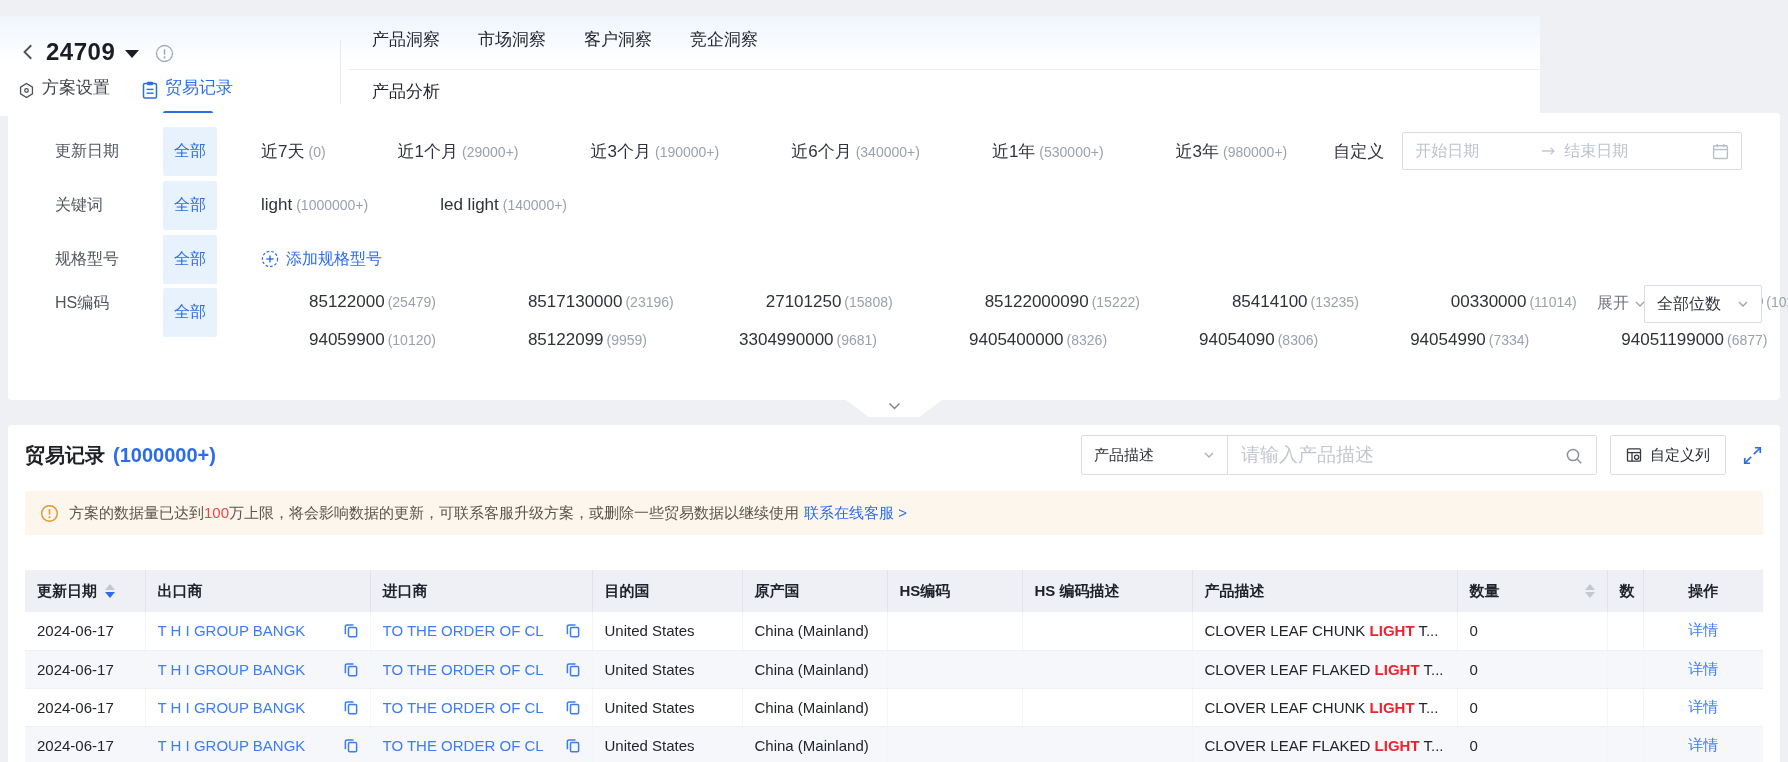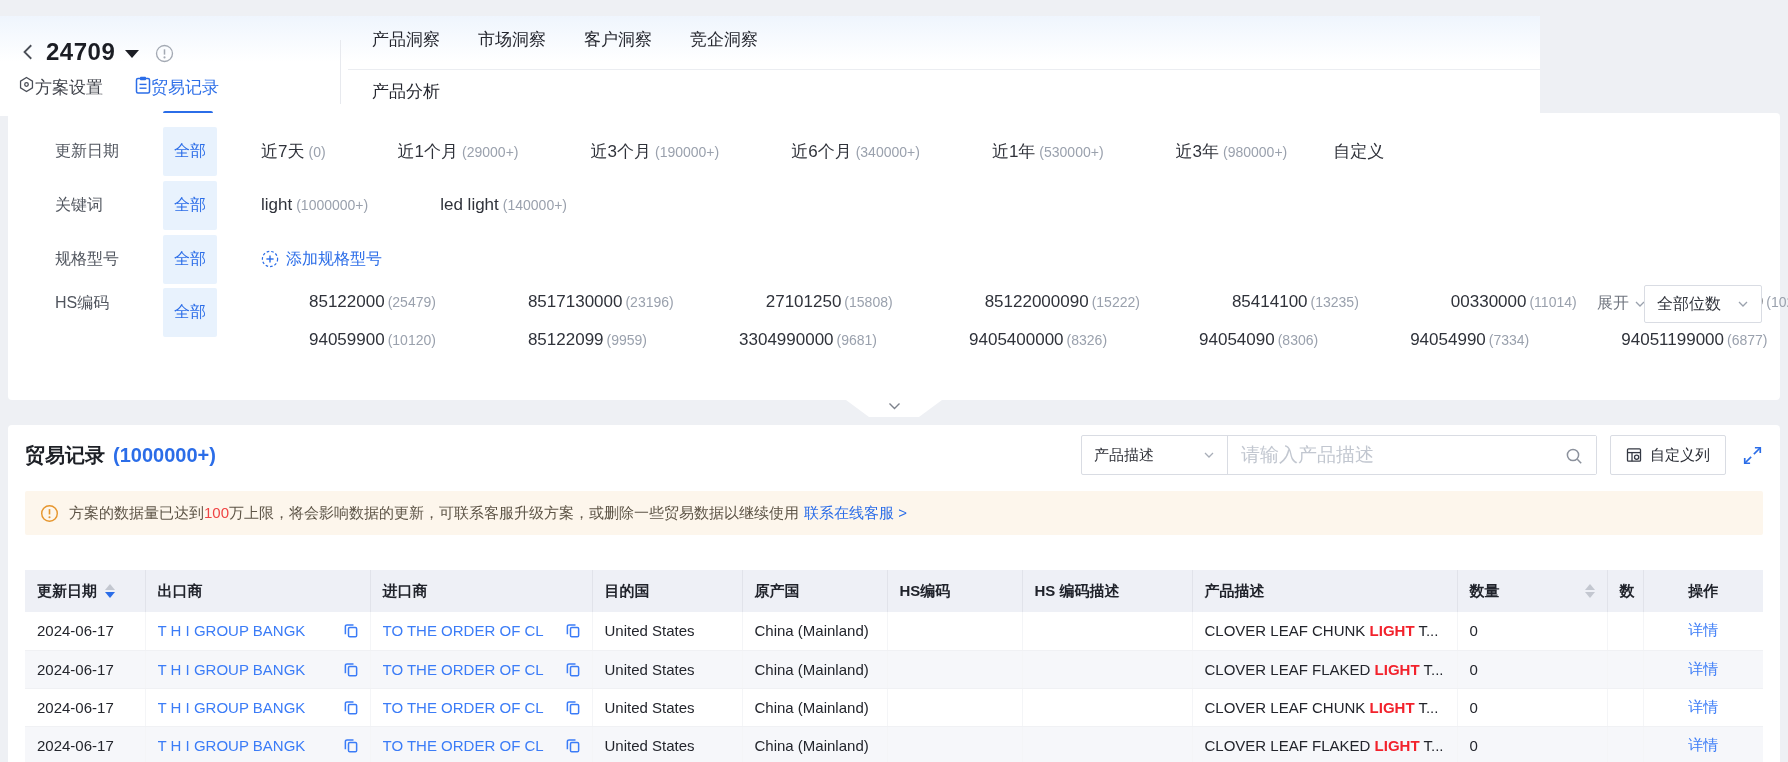--- a/index.html
+++ b/index.html
@@ -17,21 +17,21 @@
   .topbar {
     position:absolute; top:16px; left:0; width:1540px; height:100px;
     background: linear-gradient(180deg, #eff5fd 0%, #ffffff 46%);
   }
   .topbar-left { position:absolute; left:20px; top:22px; display:flex; align-items:center; gap:8px; }
   .plan-id { font-size:24px; font-weight:bold; color:#1b1d24; letter-spacing:0.5px; }
   .caret-solid { width:0; height:0; border-left:7px solid transparent; border-right:7px solid transparent; border-top:8px solid #1b1d24; margin-left:2px; margin-top:3px; }
   .info-ic { margin-left:8px; margin-top:2px; }
 
   .left-tabs { position:absolute; left:18px; top:60px; display:flex; gap:32px; }
-  .left-tab { display:flex; align-items:flex-start; font-size:17px; color:#40434b; cursor:pointer; }
+  .left-tab { display:flex; align-items:flex-end; gap:7px; font-size:17px; color:#40434b; cursor:pointer; }
   .left-tab.active { color:#2b6de8; }
   .tab-underline { position:absolute; left:163px; top:95px; width:50px; height:4px; background:#2b6de8; border-radius:2px; }
 
   .v-divider { position:absolute; left:340px; top:24px; width:1px; height:64px; background:#e7e9ee; }
   .nav-tabs { position:absolute; left:372px; top:12px; display:flex; gap:38px; }
   .nav-tab { font-size:17px; color:#24262e; cursor:pointer; }
   .nav-divider { position:absolute; left:348px; top:53px; right:0; height:1px; background:#ebedf1; }
   .sub-nav { position:absolute; left:372px; top:64px; font-size:17px; color:#24262e; }
 
   
@@ -235,20 +235,37 @@
       <div class="f-opt">
           <span class="name">近1年</span>
           <span class="cnt">(530000+)</span>
         </div>
       <div class="f-opt">
           <span class="name">近3年</span>
           <span class="cnt">(980000+)</span>
         </div>
     </div>
     <div class="custom-label">自定义</div>
+    <div class="date-box">
+      <input placeholder="开始日期" style="">
+      <span class="date-arrow">
+        <svg width="15" height="10" viewBox="0 0 15 10">
+            <path d="M1 5h11.5M9.6 1.8 13 5 9.6 8.2" fill="none" stroke="#c3c8d2" stroke-width="1.3"></path>
+          </svg>
+      </span>
+      <input placeholder="结束日期" style="">
+      <span class="date-cal">
+        <svg width="17" height="17" viewBox="0 0 16 16">
+            <rect x="1.5" y="2.6" width="13" height="12" rx="1" fill="none" stroke="#b9bec9" stroke-width="1.3"></rect>
+            <line x1="1.5" y1="6.2" x2="14.5" y2="6.2" stroke="#b9bec9" stroke-width="1.3"></line>
+            <line x1="5" y1="1" x2="5" y2="4" stroke="#b9bec9" stroke-width="1.3"></line>
+            <line x1="11" y1="1" x2="11" y2="4" stroke="#b9bec9" stroke-width="1.3"></line>
+          </svg>
+      </span>
+    </div>
   </div>
 
   <div class="f-row row-kw">
     <div class="f-label">关键词</div>
     <div class="chip-all">全部</div>
     <div class="f-opts">
       <div class="f-opt">
           <span class="name">light</span>
           <span class="cnt">(1000000+)</span>
         </div>

